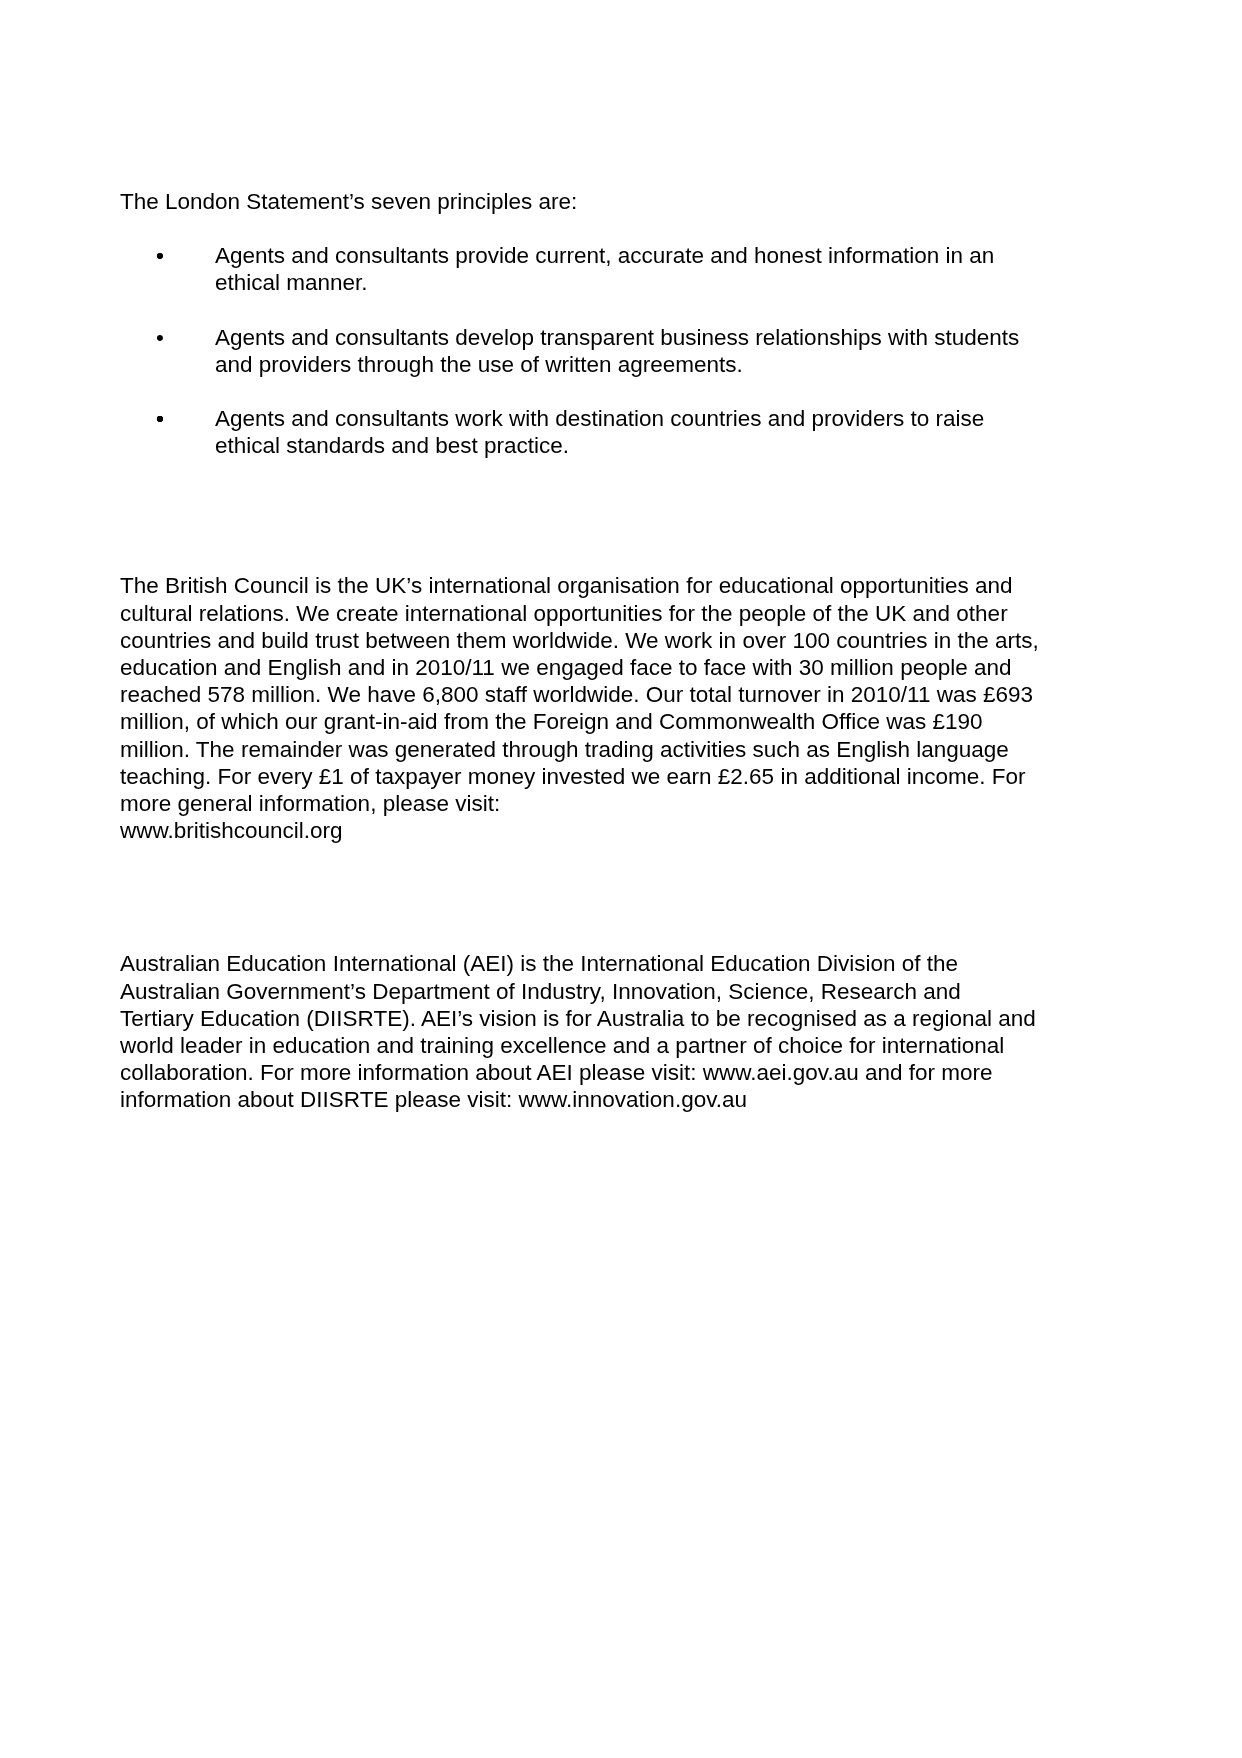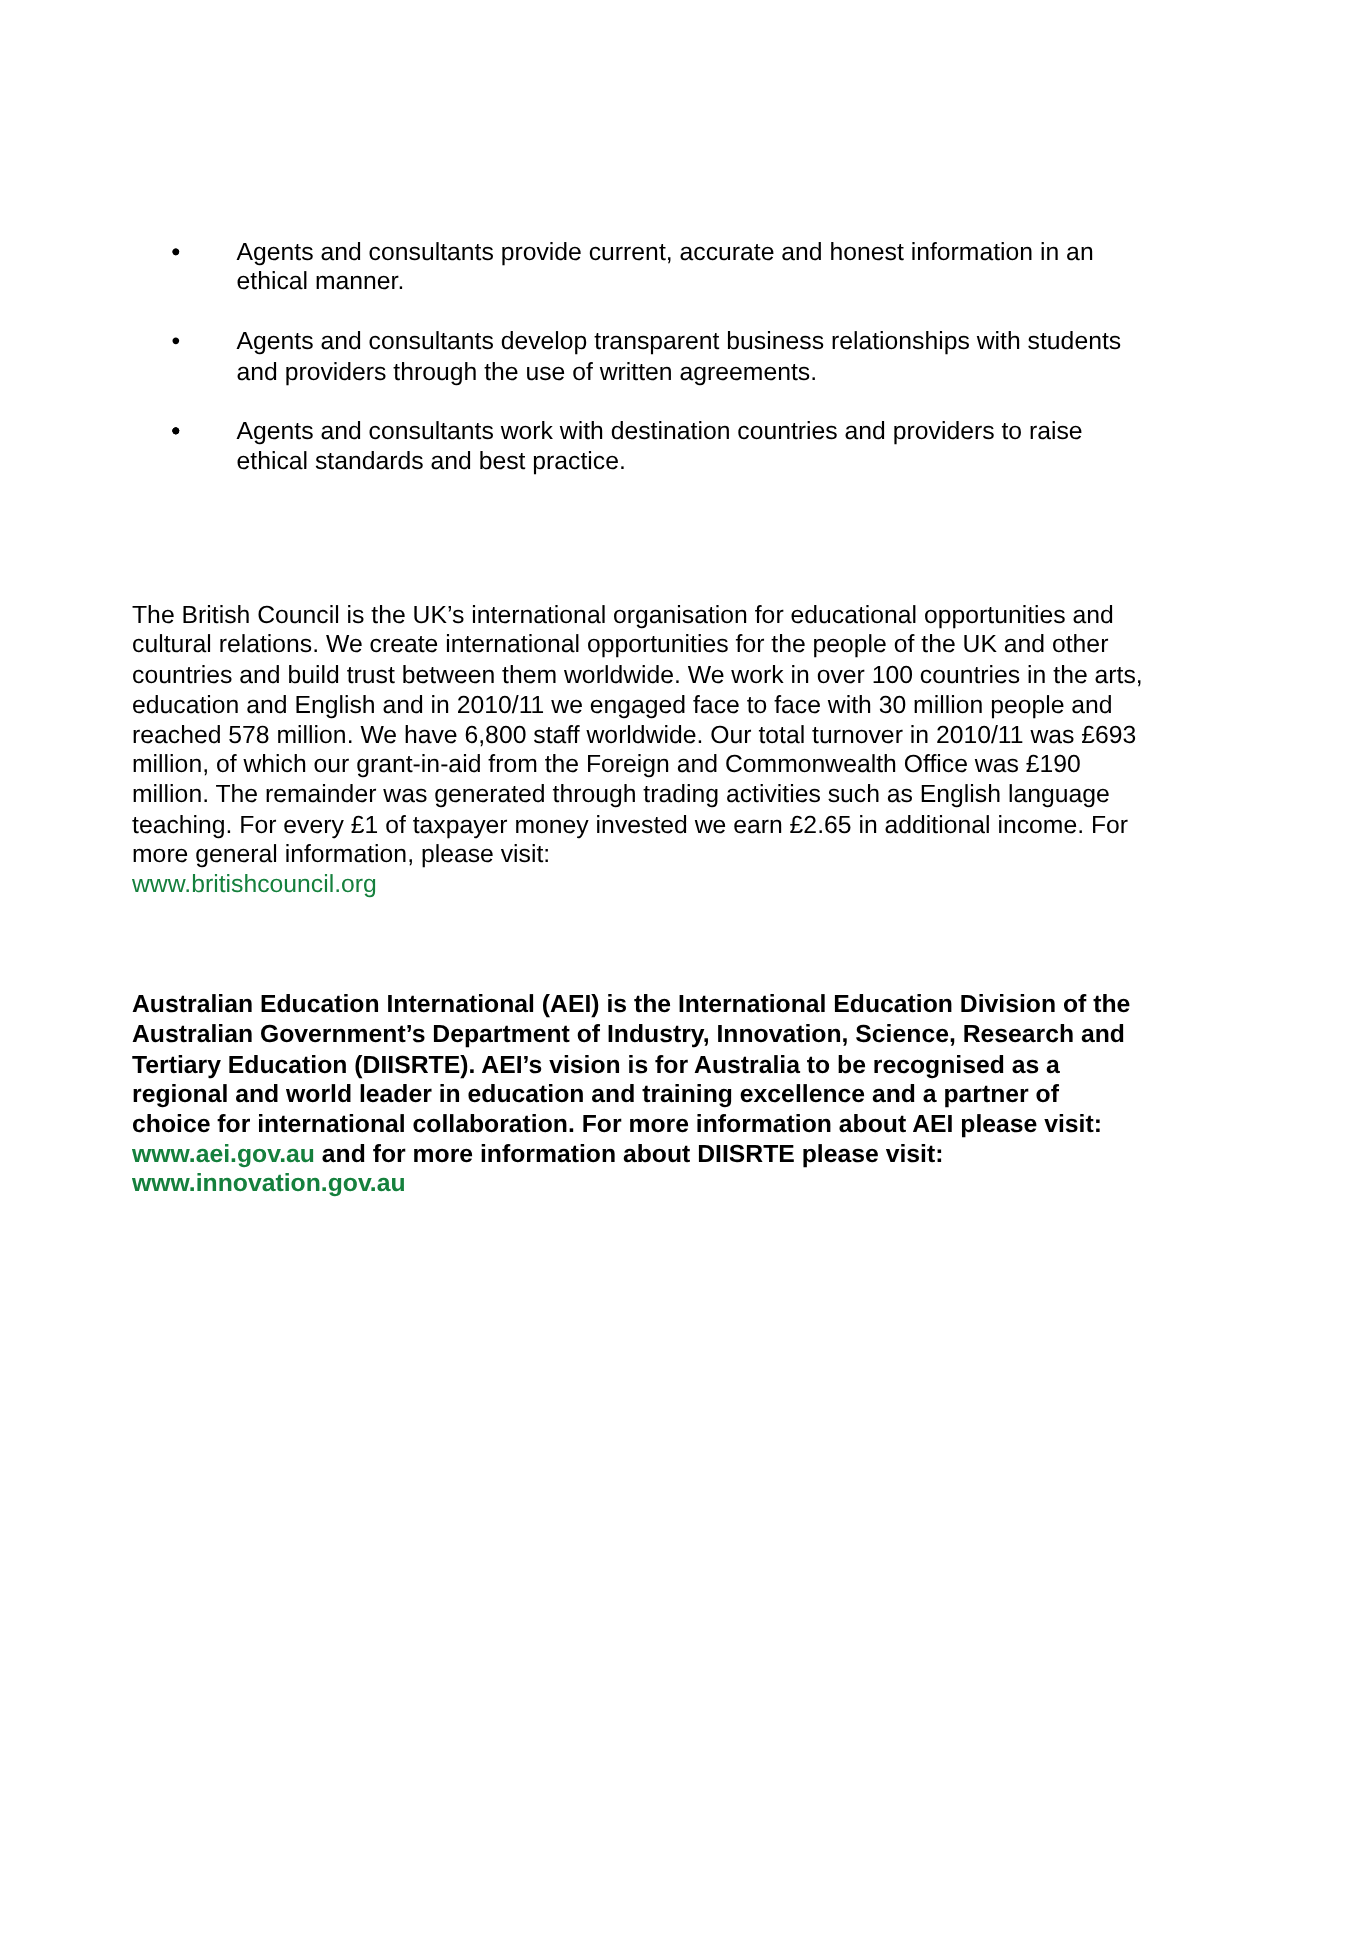--- a/index.html
+++ b/index.html
@@ -43,34 +43,34 @@
       top: 0;
     }
     .para {
       margin: 0;
     }
     .para.bc {
       margin-top: 113px;
       width: 920px;
     }
     .para.aei {
-      margin-top: 82px;
+      margin-top: 106px;
       width: 920px;
-      font-weight: bold;
     }
     a.link {
-      color: #15803d;
+      color: #000000;
       text-decoration: none;
     }
   </style>
 </head>
 <body>
 
 <div class="page">
 
+  <p class="intro">The London Statement’s seven principles are:</p>
 
   <ul class="principles">
     <li>
       <span class="bullet">•</span>
     </li>
     <li>
       <span class="bullet">•</span>
       <span>Agents and consultants provide current, accurate and honest information in an ethical manner.</span>
     </li>
     <li>

